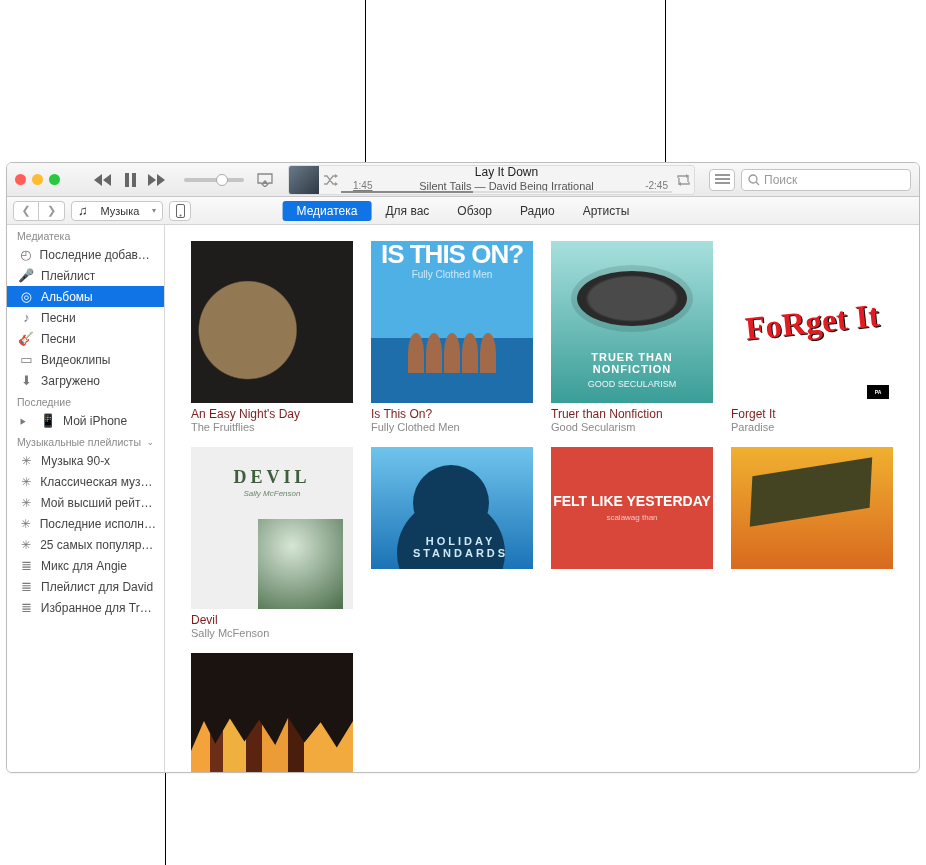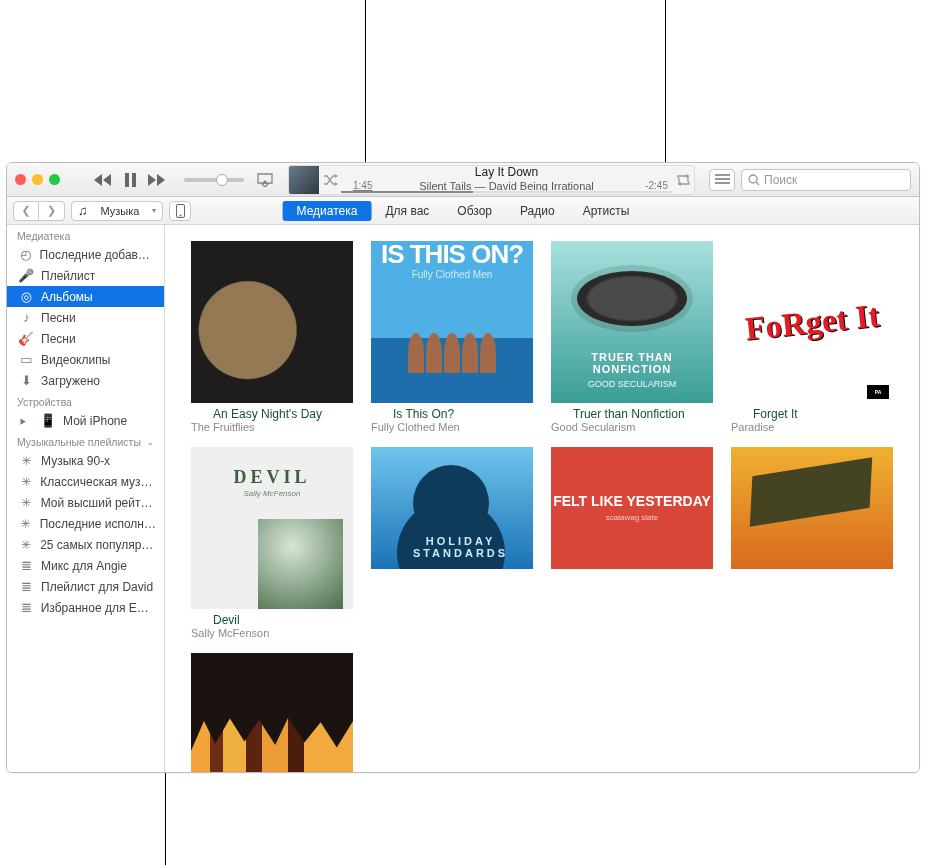--- a/index.html
+++ b/index.html
@@ -163,21 +163,21 @@
     display:grid; grid-template-columns:repeat(4,162px);
     column-gap:18px; row-gap:14px;
   }
   .album {}
   .art {
     width:162px; height:162px; background:#444;
     position:relative; overflow:hidden;
     display:flex;align-items:center;justify-content:center;
     text-align:center;color:#fff;font-weight:bold;
   }
-  .al-title{font-size:12px;color:#14532d;margin-top:4px;white-space:nowrap;overflow:hidden;text-overflow:ellipsis;margin-left:22px;}
+  .al-title{font-size:12px;color:#7f1d1d;margin-top:4px;white-space:nowrap;overflow:hidden;text-overflow:ellipsis;}
   .al-artist{font-size:11px;color:#8a8a8a;white-space:nowrap;overflow:hidden;text-overflow:ellipsis;}
 
   
   .art0{background:#1a1a1a;}
   .art0::after{content:"";position:absolute;inset:0;background:
     radial-gradient(circle at 35% 55%,rgba(160,130,90,.9) 0 35%,transparent 36%),
     #1e1d1b;}
   .art0 .at{position:absolute;left:0;right:0;bottom:18px;font-family:Georgia,serif;
     font-size:24px;color:#efe7d6;letter-spacing:-1px;}
   .art0 .tag{position:absolute;left:8px;top:44px;font-size:9px;font-weight:normal;opacity:.8;}
@@ -385,21 +385,21 @@
         </div>
       <div class="side-item">
           <span class="sicon">▭</span>
           <span class="lbl">Видеоклипы</span>
         </div>
       <div class="side-item">
           <span class="sicon">⬇</span>
           <span class="lbl">Загружено</span>
         </div>
 
-      <div class="side-head">Устройства</div>
+      <div class="side-head">Последние</div>
       <div class="side-item">
           <span class="sicon tri">▸</span>
           <span class="sicon">📱</span>
           <span class="lbl">Мой iPhone</span>
         </div>
 
       <div class="side-head">
           <span>Музыкальные плейлисты</span>
           <span style="font-size:9px;">⌄</span>
         </div>
@@ -426,21 +426,21 @@
       <div class="side-item">
           <span class="sicon">≣</span>
           <span class="lbl">Микс для Angie</span>
         </div>
       <div class="side-item">
           <span class="sicon">≣</span>
           <span class="lbl">Плейлист для David</span>
         </div>
       <div class="side-item">
           <span class="sicon">≣</span>
-          <span class="lbl">Избранное для Emily</span>
+          <span class="lbl">Избранное для Truer</span>
         </div>
     </div>
 
     <div class="content">
       <div class="grid">
         <div class="album">
           <div class="art art0">
               <span class="tag">the fruitflies</span>
               <span class="at">an easynight'sday</span>
             </div>
@@ -493,21 +493,21 @@
           <div class="art art8">
               <div class="snow"></div>
               <span class="at">HOLIDAY STANDARDS</span>
             </div>
 
         </div>
         <div class="album row3">
           <div class="art art9">
               <div>
                 <div class="at">FELT LIKE YESTERDAY</div>
-                <div class="sub">scalawag slate</div>
+                <div class="sub">scalawag than</div>
               </div>
             </div>
 
         </div>
         <div class="album row3">
           <div class="art art10"></div>
 
         </div>
         <div class="album row3">
           <div class="art art11"></div>

